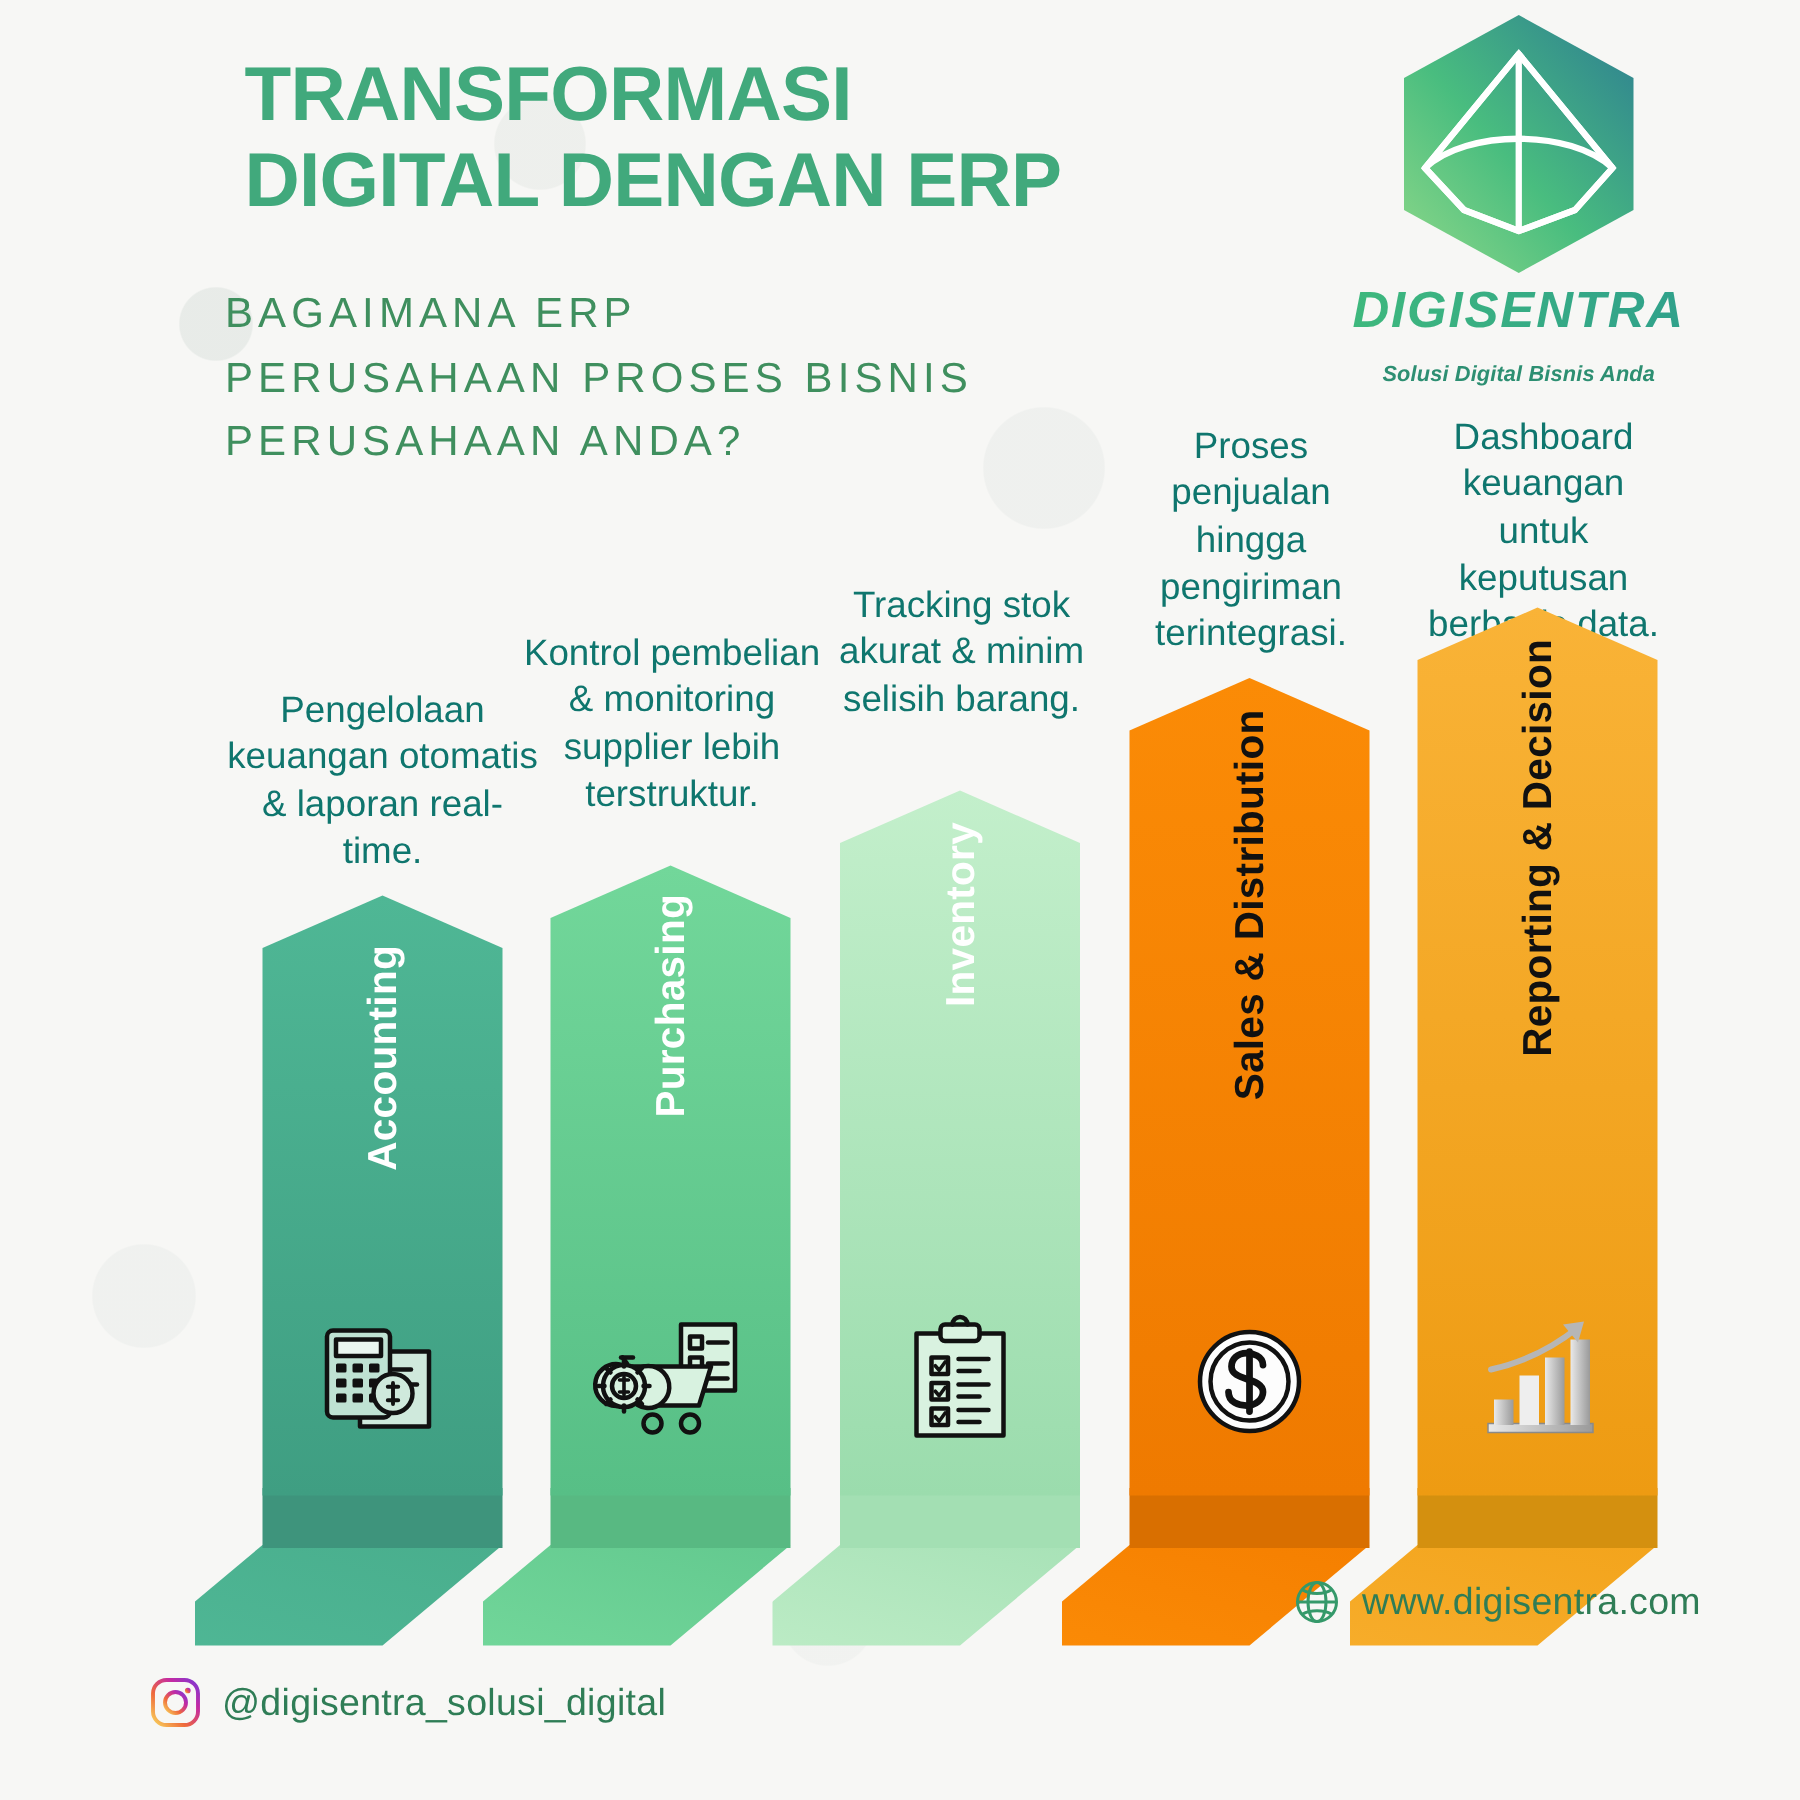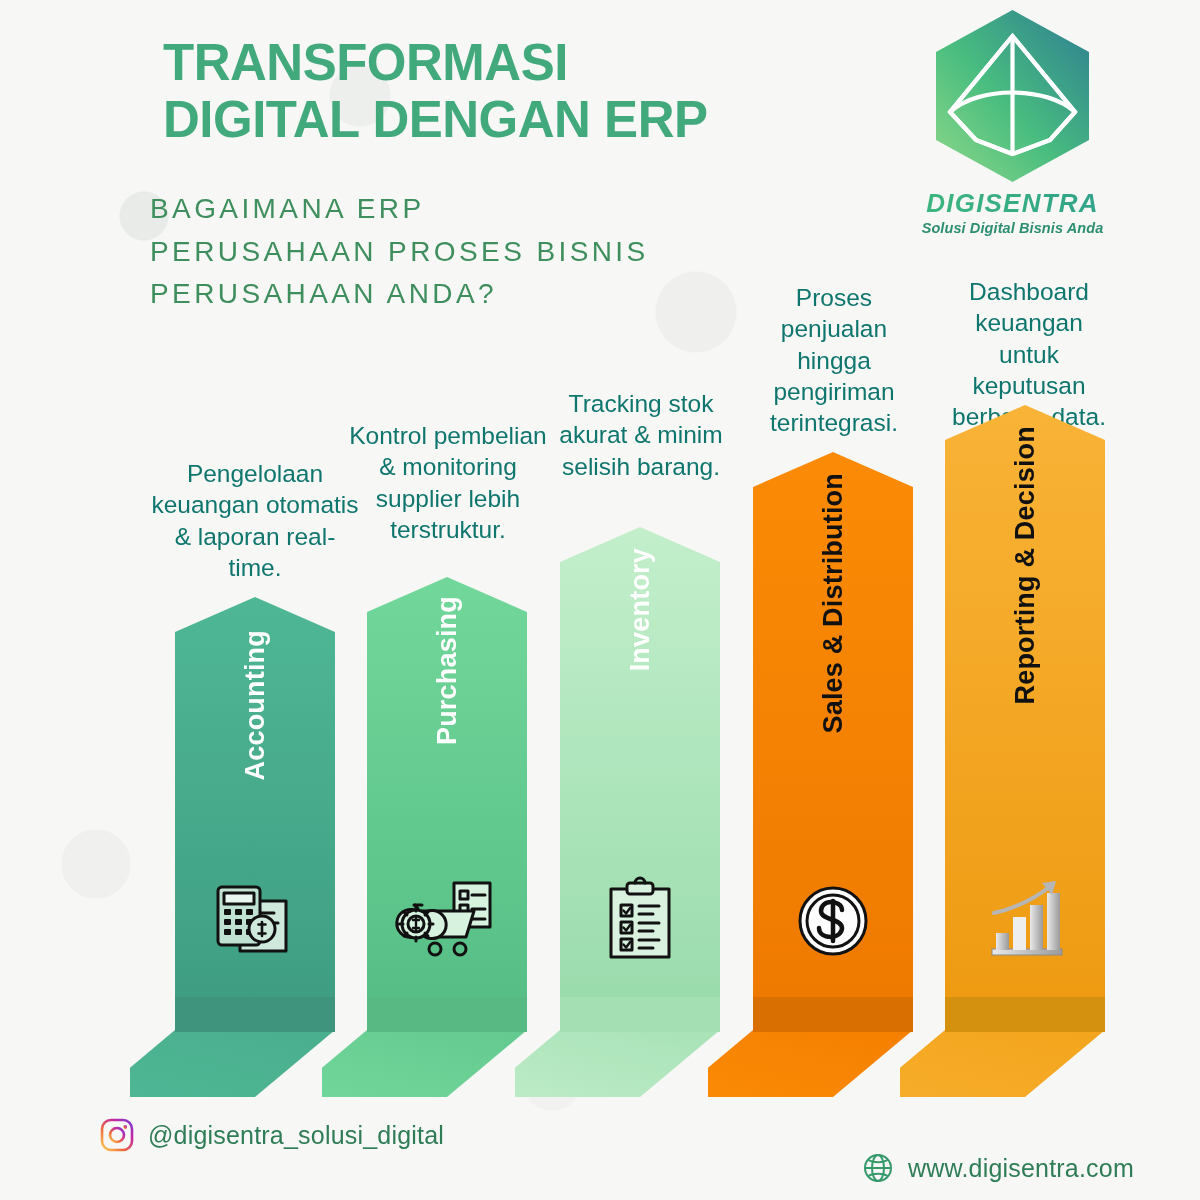--- a/index.html
+++ b/index.html
@@ -34,28 +34,28 @@
   .subhead{
     position:absolute;left:150px;top:188px;width:640px;
     font-size:28px;line-height:1.52;font-weight:400;
     color:#3f8f5e;letter-spacing:3.4px;
   }
 
   
   .logo{position:absolute;left:885px;top:6px;width:255px;height:245px;}
   .logo svg{display:block;margin:0 auto;}
   .logo-name{
-    text-align:center;font-size:26px;font-weight:700;font-style:italic;
+    text-align:center;font-size:34px;font-weight:700;font-style:italic;
     letter-spacing:1.2px;color:#34a572;margin-top:2px;
     background:linear-gradient(90deg,#3fba7c,#2f9f8c);
     -webkit-background-clip:text;background-clip:text;color:transparent;
   }
   .logo-tag{
     text-align:center;font-size:14.5px;font-weight:700;font-style:italic;
-    color:#2d8f72;margin-top:1px;letter-spacing:.1px;
+    color:#2d8f72;margin-top:15px;letter-spacing:.1px;
   }
 
   
   .chart{position:absolute;left:0;top:0;width:1200px;height:1110px;}
   .col{position:absolute;}
   .caption{
     position:absolute;text-align:center;color:#0f766e;
     font-size:24.5px;line-height:1.28;font-weight:400;
   }
   .arrow{position:absolute;}
@@ -367,21 +367,21 @@
           <stop offset="100%" stop-color="#7b39d6"></stop>
         </linearGradient>
       </defs>
       <rect x="2" y="2" width="30" height="30" rx="9" fill="none" stroke="url(#iggrad)" stroke-width="2.6"></rect>
       <circle cx="17" cy="17" r="7" fill="none" stroke="url(#iggrad)" stroke-width="2.6"></circle>
       <circle cx="25.2" cy="9" r="1.9" fill="url(#iggrad)"></circle>
     </svg>
     <span class="txt">@digisentra_solusi_digital</span>
   </div>
 
-  <div class="footer-item" style="left:862px;top:1152px;">
+  <div class="footer-item" style="left:862px;top:1052px;">
     <svg class="globe-icon" viewBox="0 0 32 32">
       <g fill="none" stroke="#35996a" stroke-width="2">
         <circle cx="16" cy="16" r="13"></circle>
         <ellipse cx="16" cy="16" rx="6" ry="13"></ellipse>
         <line x1="3" y1="16" x2="29" y2="16"></line>
         <path d="M6.5 8 C 11 11, 21 11, 25.5 8"></path>
         <path d="M6.5 24 C 11 21, 21 21, 25.5 24"></path>
       </g>
     </svg>
     <span class="txt">www.digisentra.com</span>

